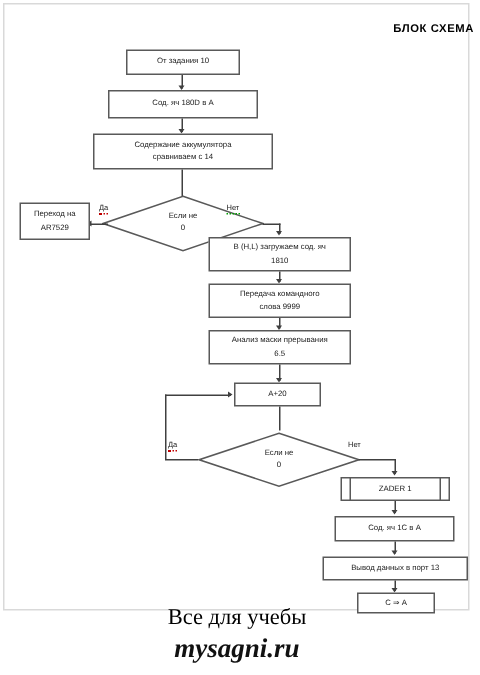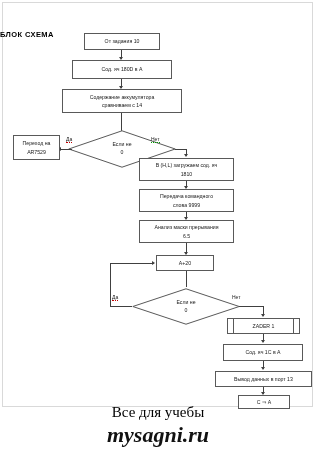--- a/index.html
+++ b/index.html
@@ -31,26 +31,25 @@
     height: 405px;
     border: 1px solid #d9d9d9;
     box-sizing: border-box;
     pointer-events: none;
   }
   .title {
     position: absolute;
     left: 0;
     top: 14px;
     width: 316px;
-    text-align: left;
+    text-align: right;
     font-size: 7.5px;
     font-weight: bold;
     letter-spacing: 0.4px;
     color: #000;
-    margin-top: 16px;
   }
   
   .node {
     position: absolute;
     box-sizing: border-box;
     border: 1px solid #595959;
     background: #ffffff;
     display: flex;
     align-items: center;
     justify-content: center;
@@ -140,21 +139,21 @@
     font-family: "Liberation Serif", serif;
     font-size: 15px;
     color: #000000;
   }
   .wm-line2 {
     position: absolute;
     left: 0; top: 422px;
     width: 316px;
     text-align: center;
     font-family: "Liberation Serif", serif;
-    font-size: 22px;
+    font-size: 18px;
     font-weight: bold;
     font-style: italic;
     color: #111111;
   }
 </style>
 </head>
 <body>
 
 <div id="page">
 

